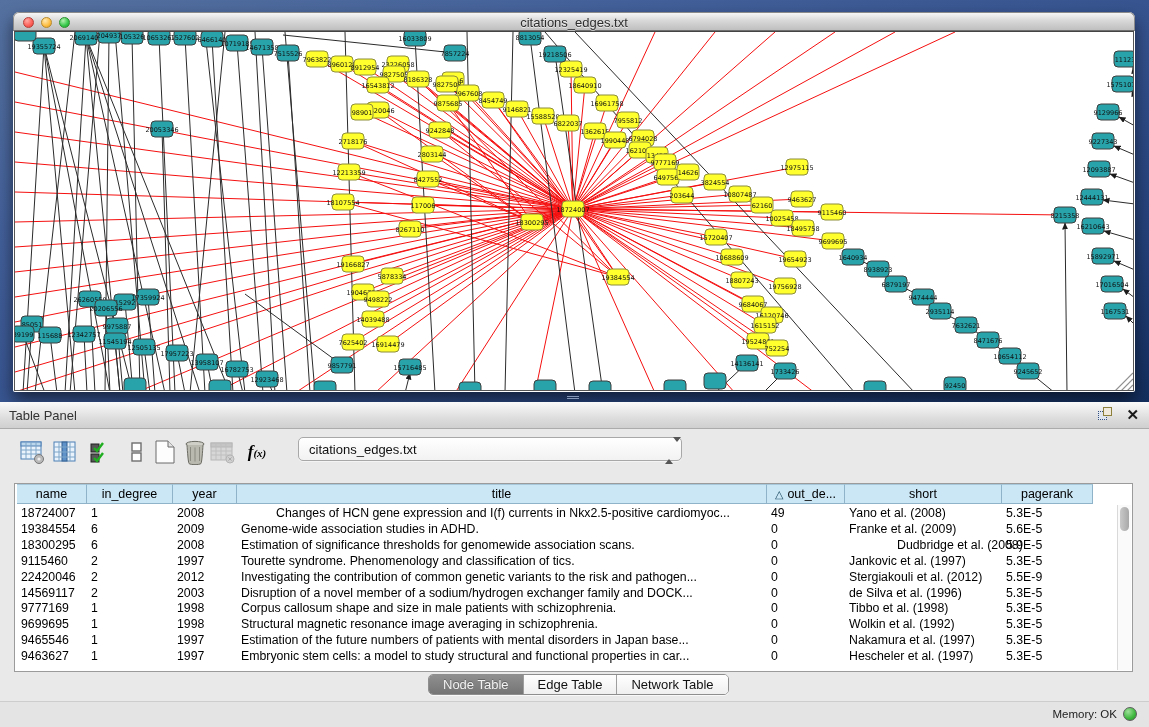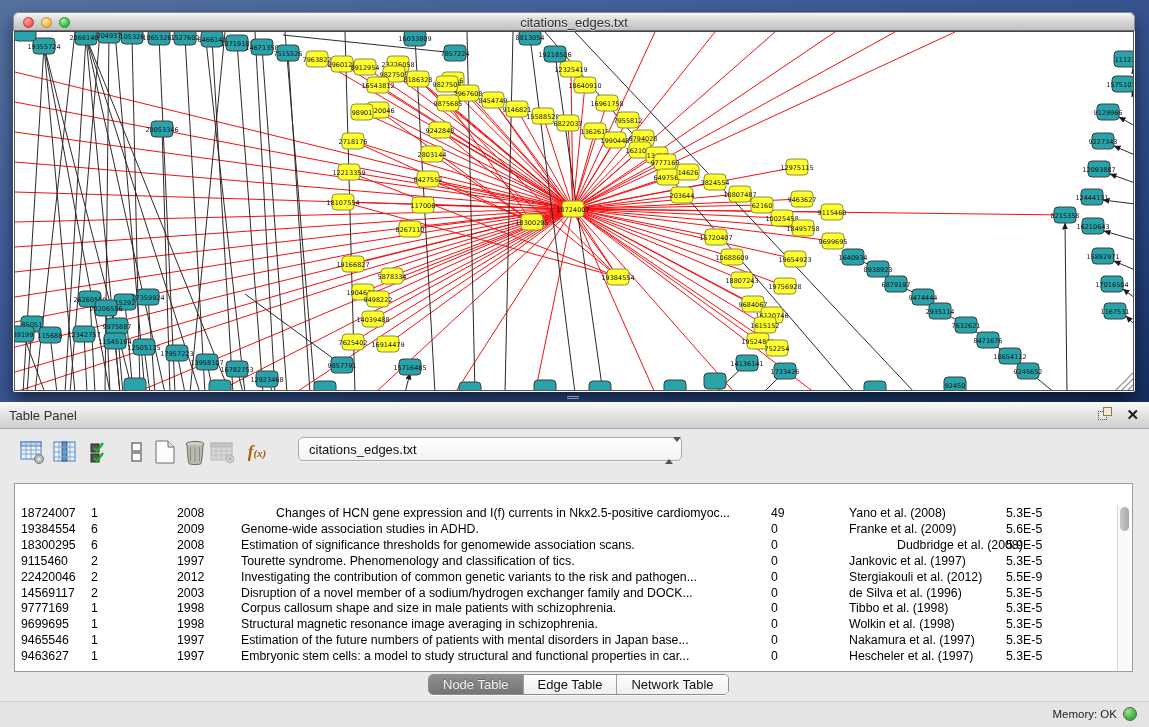--- a/index.html
+++ b/index.html
@@ -33,21 +33,21 @@
     background:linear-gradient(#fafafa,#dedede 60%,#cfcfcf); border-bottom:1px solid #ababab; }
   .panel-title { position:absolute; left:9px; top:6px; font-size:13px; color:#333; }
   .ph-icons { position:absolute; right:10px; top:5px; display:flex; gap:12px; align-items:center; }
   .float-ic { width:16px; height:16px; position:relative; }
   .float-ic .sq1 { position:absolute; left:0; top:4px; width:9px; height:9px; border:1px dotted #35507c; background:#dfe6ef; }
   .float-ic .sq2 { position:absolute; left:5px; top:0; width:9px; height:9px; border:1px solid #8d7f3c; background:#efeadb; }
   .close-ic { font-size:15px; font-weight:bold; color:#1a1a1a; line-height:16px; }
 
   .toolbar { position:absolute; left:0; top:27px; width:100%; height:50px; }
   .tb-icon { position:absolute; top:9px; width:26px; height:28px; display:flex; align-items:center; justify-content:center; }
-  .fx { font-family:"Liberation Serif",serif; font-style:italic; font-weight:bold; font-size:17px; color:#a16207; }
+  .fx { font-family:"Liberation Serif",serif; font-style:italic; font-weight:bold; font-size:17px; color:#000000; }
   .fx small { font-size:11px; font-weight:bold; }
   .combo { position:absolute; left:298px; top:8px; width:384px; height:24px; background:linear-gradient(#ffffff,#f2f2f2);
     border:1px solid #a8a8a8; border-radius:5px; box-shadow:inset 0 1px 1px rgba(255,255,255,.8), 0 1px 0 rgba(255,255,255,.5); }
   .combo-text { position:absolute; left:10px; top:4px; font-size:13px; color:#111; }
   .combo-stepper { position:absolute; right:7px; top:4px; width:9px; height:16px; }
   .combo-stepper .up { width:0;height:0;border-left:4px solid transparent;border-right:4px solid transparent;border-bottom:5px solid #555; margin-bottom:3px;}
   .combo-stepper .dn { width:0;height:0;border-left:4px solid transparent;border-right:4px solid transparent;border-top:5px solid #555;}
 
   .table-wrap { position:absolute; left:14px; top:81px; width:1119px; height:189px; background:#fff; border:1px solid #9b9b9b; }
   .thead { position:absolute; left:0; top:0; height:20px; width:1078px; }
@@ -884,20 +884,44 @@
             <span class="fx">f<small>(x)</small></span>
           </span>
         </div>
       <div class="combo">
         <span class="combo-text">citations_edges.txt</span>
         <span class="combo-stepper"><span class="up"></span><span class="dn"></span></span>
       </div>
     </div>
 
     <div class="table-wrap">
+      <div class="thead" id="thead">
+          <div class="th" style="left: 2px; width: 70px;">
+            <span>name</span>
+          </div>
+          <div class="th" style="left: 72px; width: 86px;">
+            <span>in_degree</span>
+          </div>
+          <div class="th" style="left: 158px; width: 64px;">
+            <span>year</span>
+          </div>
+          <div class="th" style="left: 222px; width: 530px;">
+            <span>title</span>
+          </div>
+          <div class="th" style="left: 752px; width: 78px;">
+            <span class="sort">△</span>
+            <span>out_de...</span>
+          </div>
+          <div class="th" style="left: 830px; width: 157px;">
+            <span>short</span>
+          </div>
+          <div class="th" style="left: 987px; width: 91px;">
+            <span>pagerank</span>
+          </div>
+        </div>
       <div id="tbody">
           <div class="trow" style="top: 21px;">
             <div class="tcell" style="left: 6px; width: 64px;">18724007</div>
             <div class="tcell" style="left: 76px; width: 80px;">1</div>
             <div class="tcell" style="left: 162px; width: 58px;">2008</div>
             <div class="tcell" style="left: 226px; width: 524px; text-align: center;">Changes of HCN gene expression and I(f) currents in Nkx2.5-positive cardiomyoc...</div>
             <div class="tcell" style="left: 756px; width: 72px;">49</div>
             <div class="tcell" style="left: 834px; width: 151px;">Yano et al. (2008)</div>
             <div class="tcell" style="left: 991px; width: 85px;">5.3E-5</div>
           </div>
@@ -954,21 +978,21 @@
             <div class="tcell" style="left: 756px; width: 72px;">0</div>
             <div class="tcell" style="left: 834px; width: 151px;">Tibbo et al. (1998)</div>
             <div class="tcell" style="left: 991px; width: 85px;">5.3E-5</div>
           </div>
           <div class="trow" style="top: 132.3px;">
             <div class="tcell" style="left: 6px; width: 64px;">9699695</div>
             <div class="tcell" style="left: 76px; width: 80px;">1</div>
             <div class="tcell" style="left: 162px; width: 58px;">1998</div>
             <div class="tcell" style="left: 226px; width: 524px;">Structural magnetic resonance image averaging in schizophrenia.</div>
             <div class="tcell" style="left: 756px; width: 72px;">0</div>
-            <div class="tcell" style="left: 834px; width: 151px;">Wolkin et al. (1998)</div>
+            <div class="tcell" style="left: 834px; width: 151px;">Wolkin et al. (1992)</div>
             <div class="tcell" style="left: 991px; width: 85px;">5.3E-5</div>
           </div>
           <div class="trow" style="top: 148.2px;">
             <div class="tcell" style="left: 6px; width: 64px;">9465546</div>
             <div class="tcell" style="left: 76px; width: 80px;">1</div>
             <div class="tcell" style="left: 162px; width: 58px;">1997</div>
             <div class="tcell" style="left: 226px; width: 524px;">Estimation of the future numbers of patients with mental disorders in Japan base...</div>
             <div class="tcell" style="left: 756px; width: 72px;">0</div>
             <div class="tcell" style="left: 834px; width: 151px;">Nakamura et al. (1997)</div>
             <div class="tcell" style="left: 991px; width: 85px;">5.3E-5</div>

